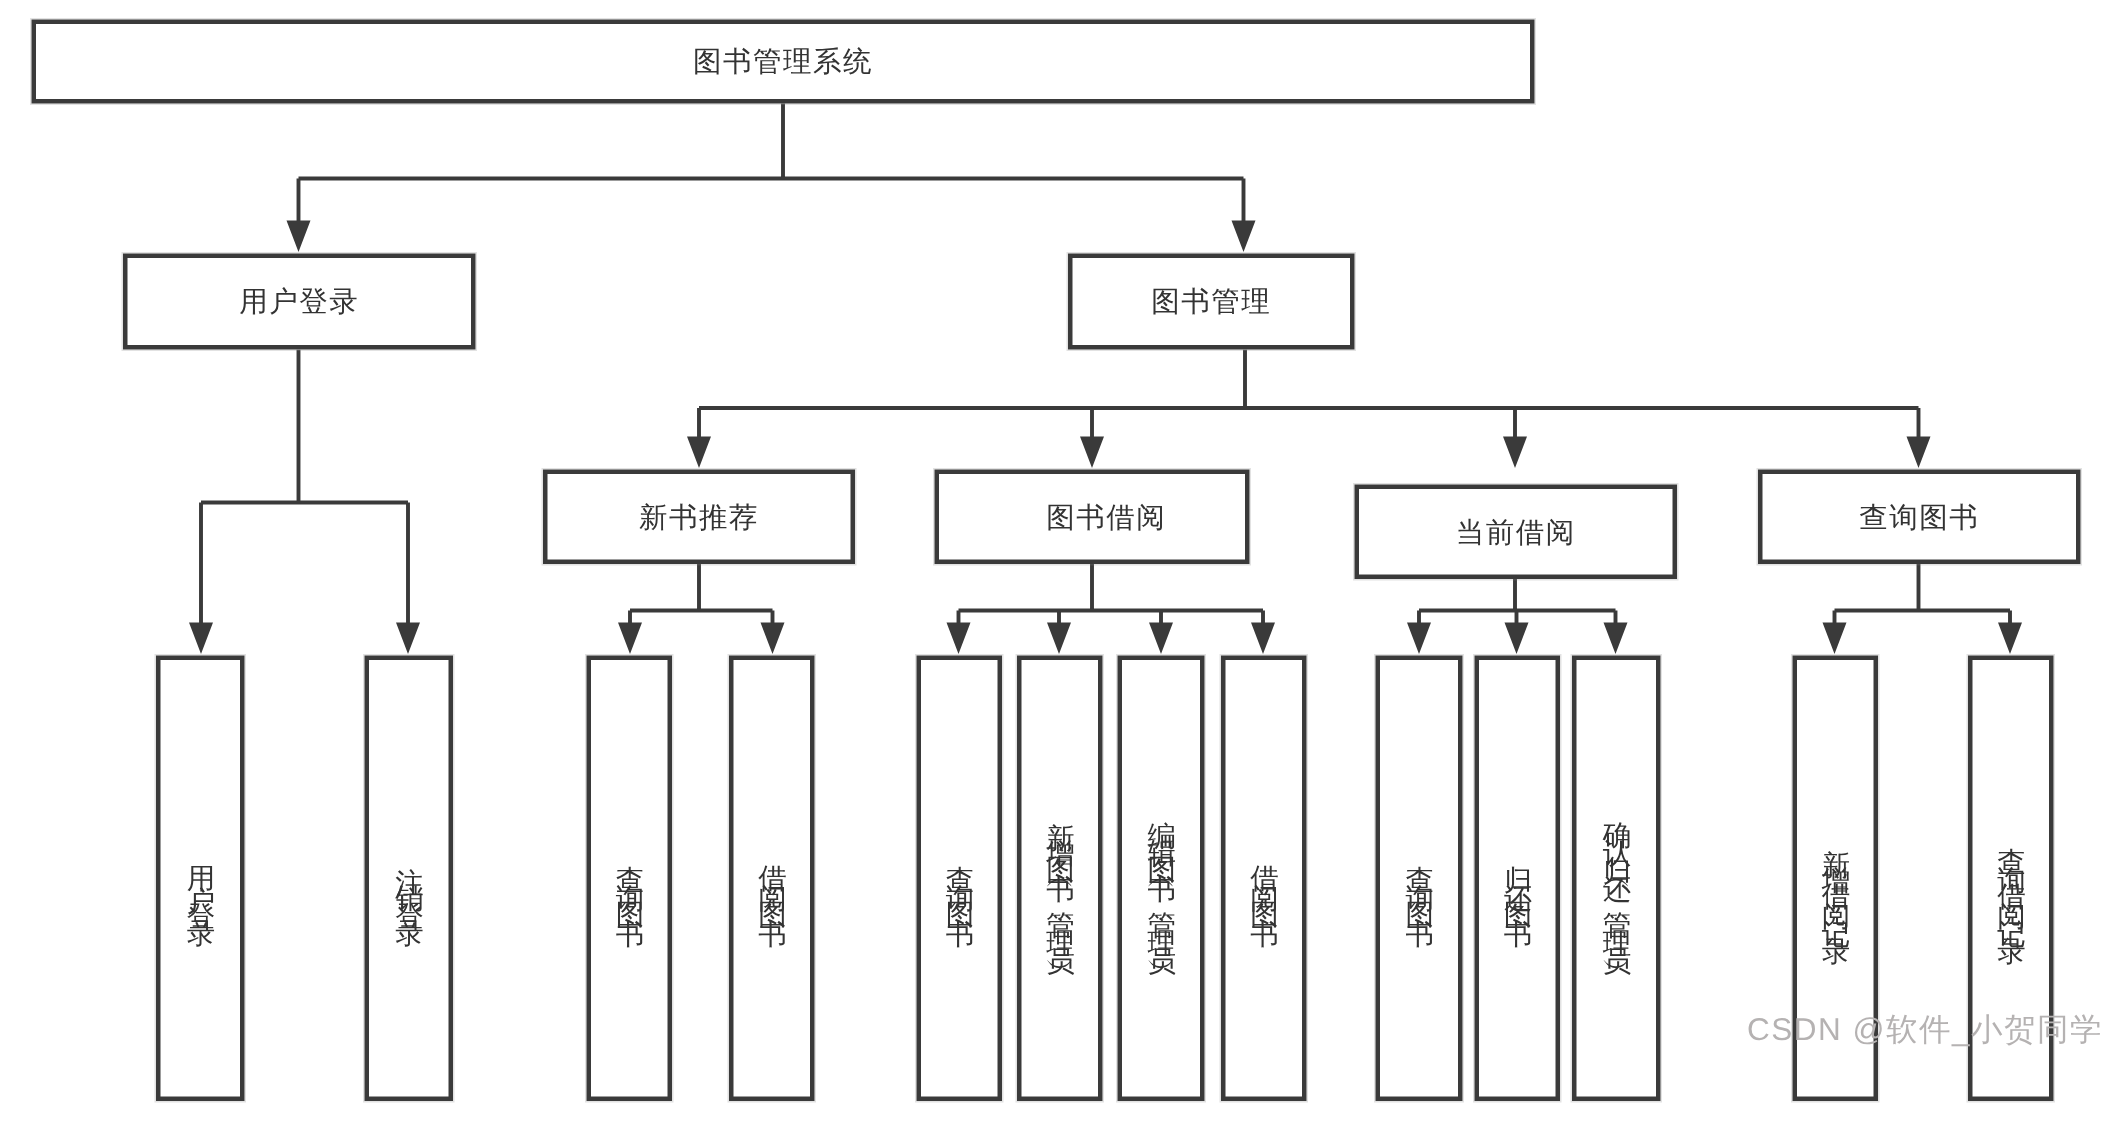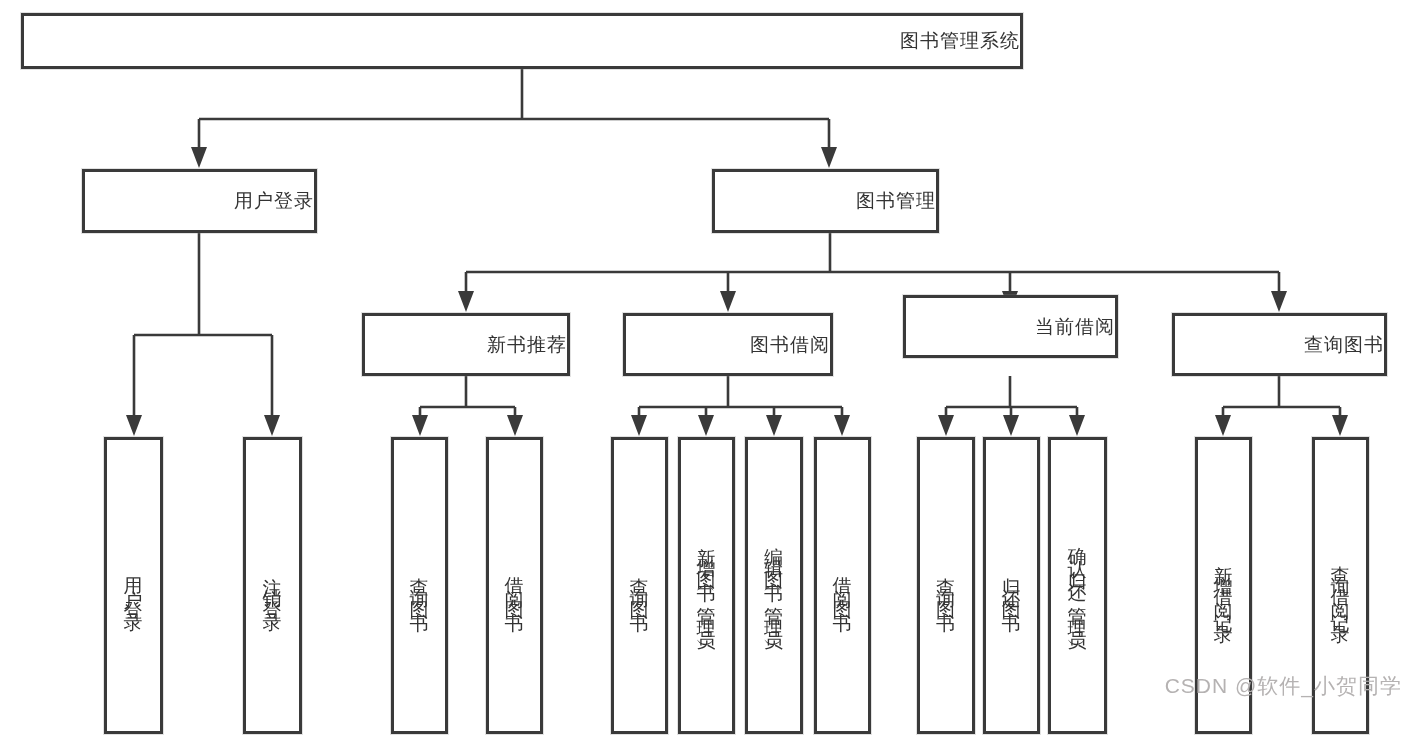--- a/index.html
+++ b/index.html
@@ -22,21 +22,21 @@
     height: 747px;
     z-index: 0;
   }
   .hbox {
     position: absolute;
     box-sizing: border-box;
     border: 3px solid #3a3a3a;
     background: #ffffff;
     display: flex;
     align-items: center;
-    justify-content: flex-end;
+    justify-content: center;
     font-size: 19px;
     color: #333333;
     letter-spacing: 1px;
     z-index: 1;
     box-shadow: 0 0 0 1px rgba(140,140,140,0.25);
   }
   .vbox {
     position: absolute;
     top: 437px;
     height: 297px;
@@ -54,24 +54,24 @@
     text-orientation: mixed;
     font-size: 19px;
     color: #333333;
     letter-spacing: 12px;
     line-height: 1;
     white-space: nowrap;
   }
   
   .n-root  { left: 21px;   top: 13px;  width: 1002px; height: 56px; }
   .n-l2a   { left: 82px;   top: 169px; width: 235px;  height: 64px; }
-  .n-l2b   { left: 712px;  top: 169px; width: 227px;  height: 64px; }
+  .n-l2b   { left: 712px;  top: 169px; width: 191px;  height: 64px; }
   .n-l3a   { left: 362px;  top: 313px; width: 208px;  height: 63px; }
   .n-l3b   { left: 623px;  top: 313px; width: 210px;  height: 63px; padding-left: 19px; }
-  .n-l3c   { left: 903px;  top: 295px; width: 215px;  height: 63px; }
+  .n-l3c   { left: 903px;  top: 323px; width: 215px;  height: 63px; }
   .n-l3d   { left: 1172px; top: 313px; width: 215px;  height: 63px; }
   
   .lf-0  { left: 104px;  width: 59px; }
   .lf-1  { left: 243px;  width: 59px; }
   .lf-2  { left: 391px;  width: 57px; }
   .lf-3  { left: 486px;  width: 57px; }
   .lf-4  { left: 611px;  width: 57px; }
   .lf-5  { left: 678px;  width: 57px; }
   .lf-6  { left: 745px;  width: 58px; }
   .lf-7  { left: 814px;  width: 57px; }

